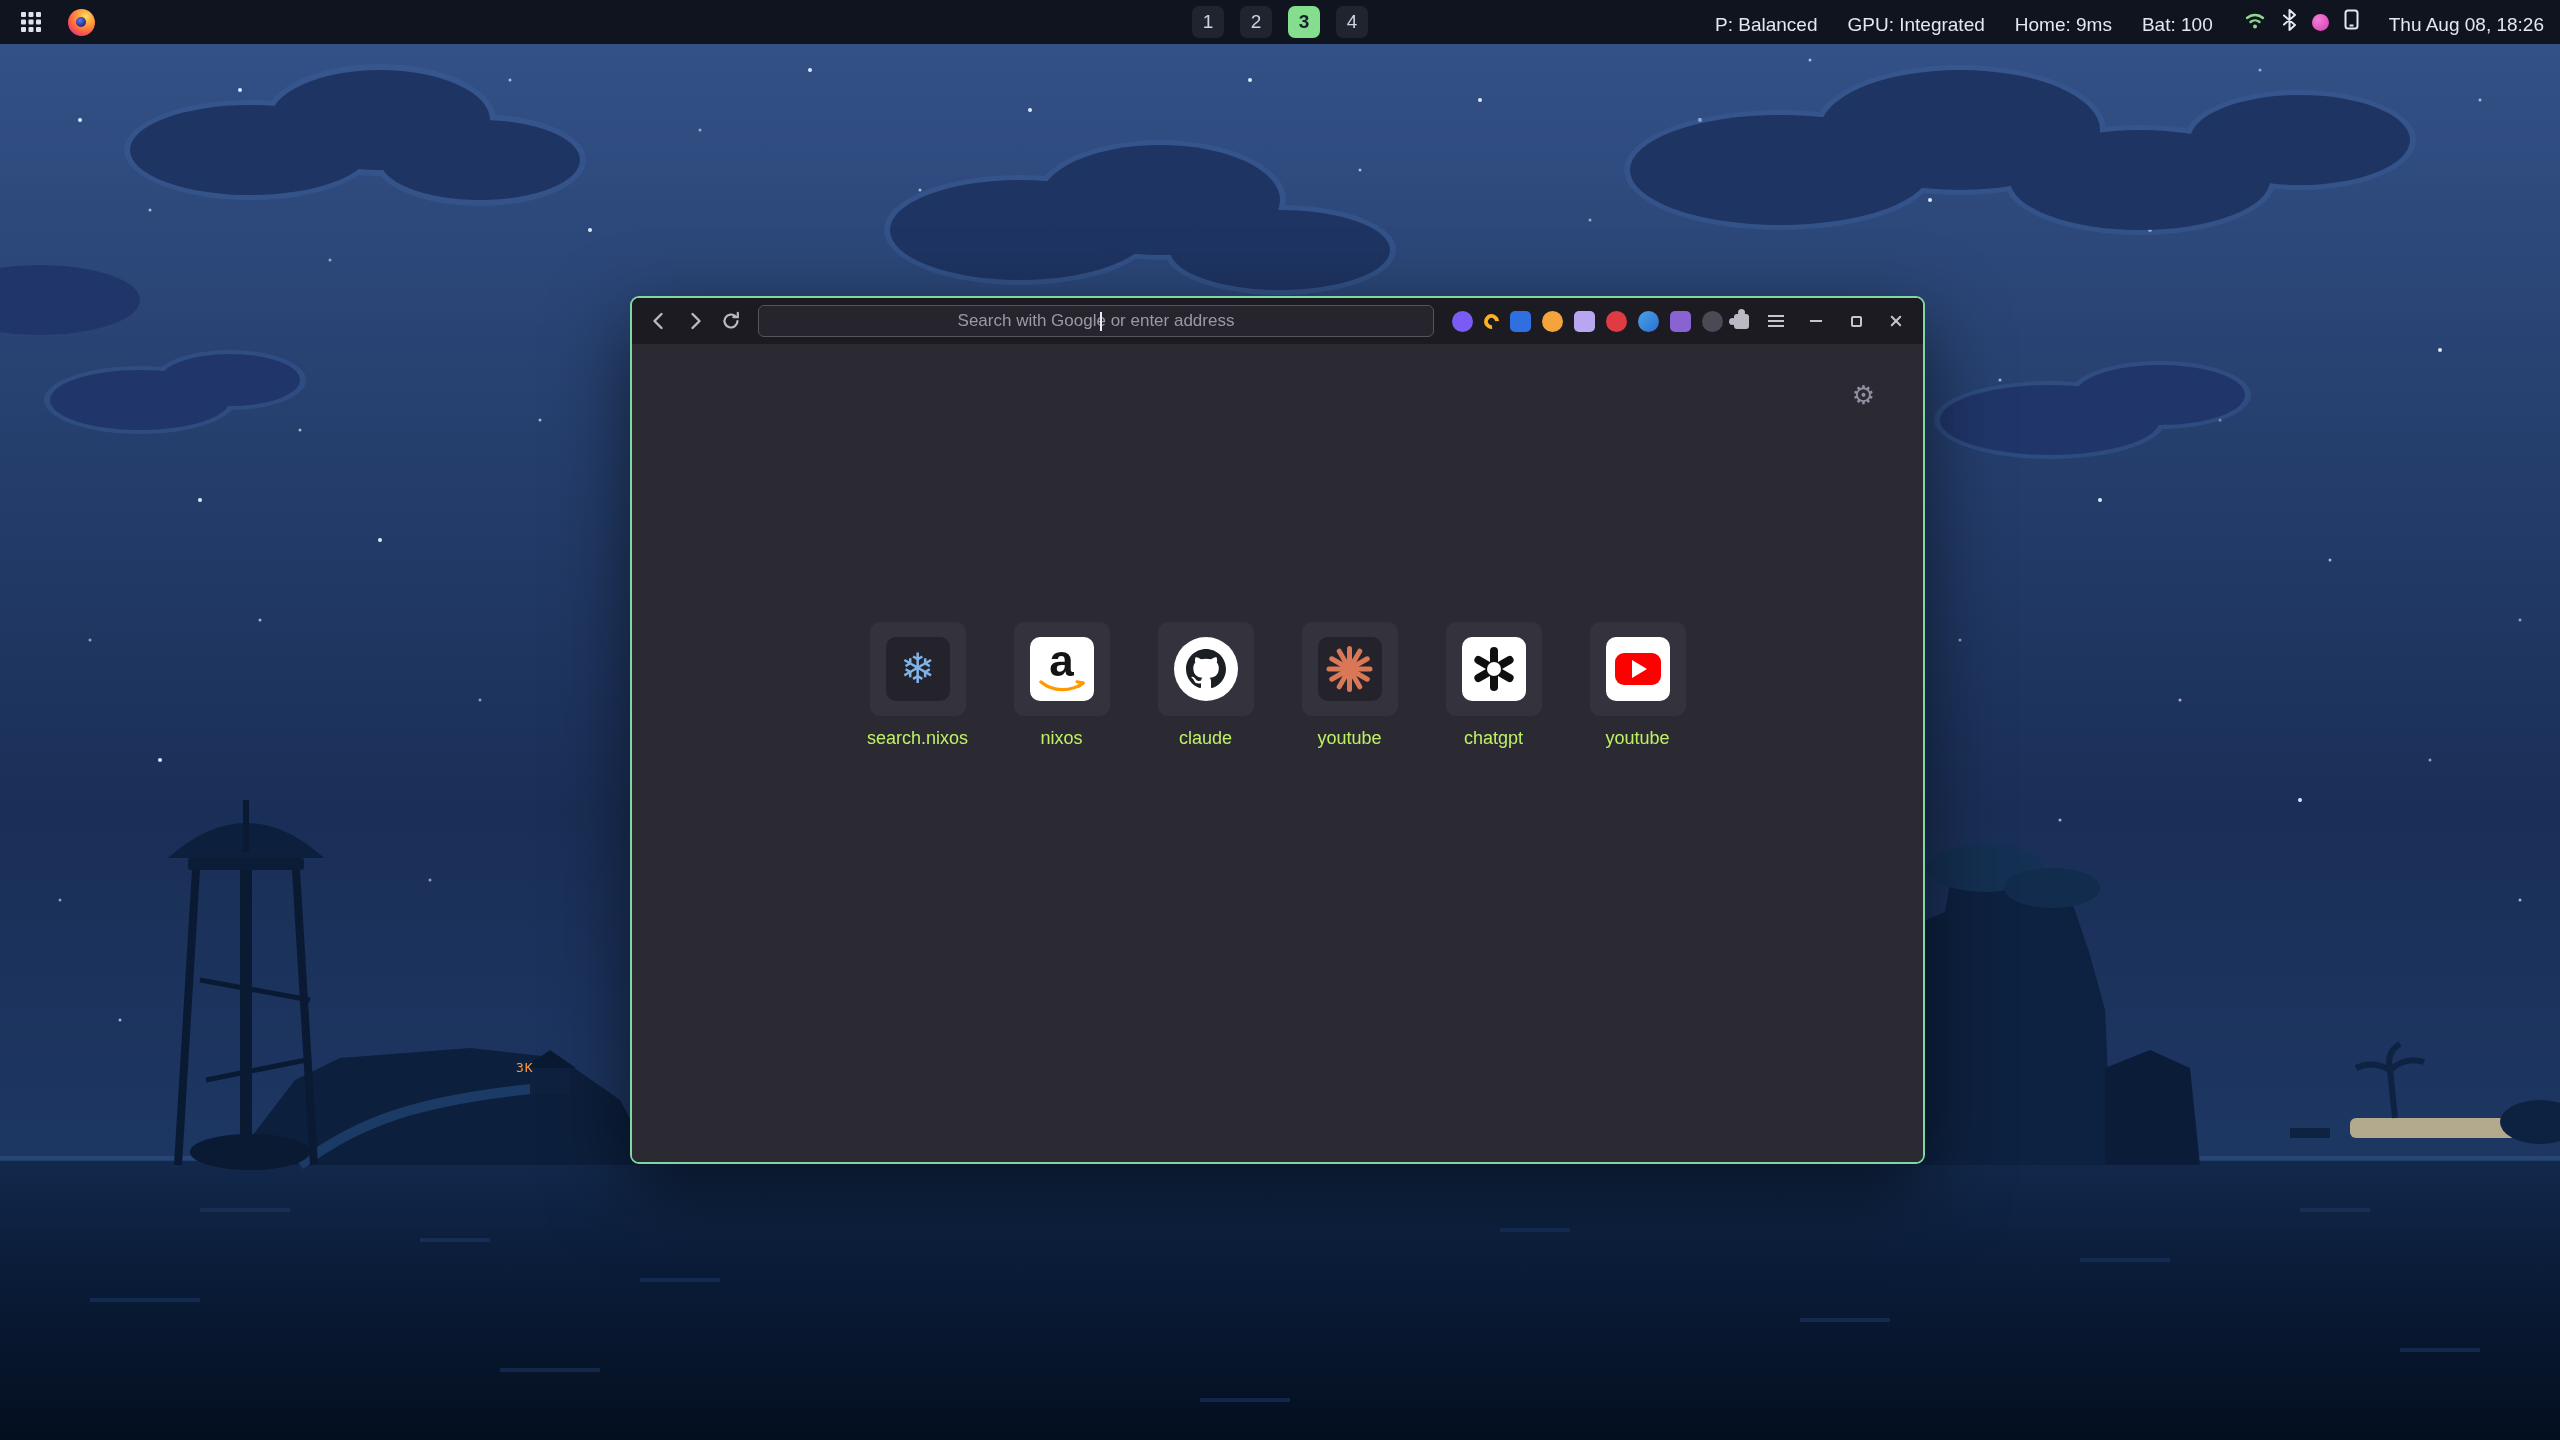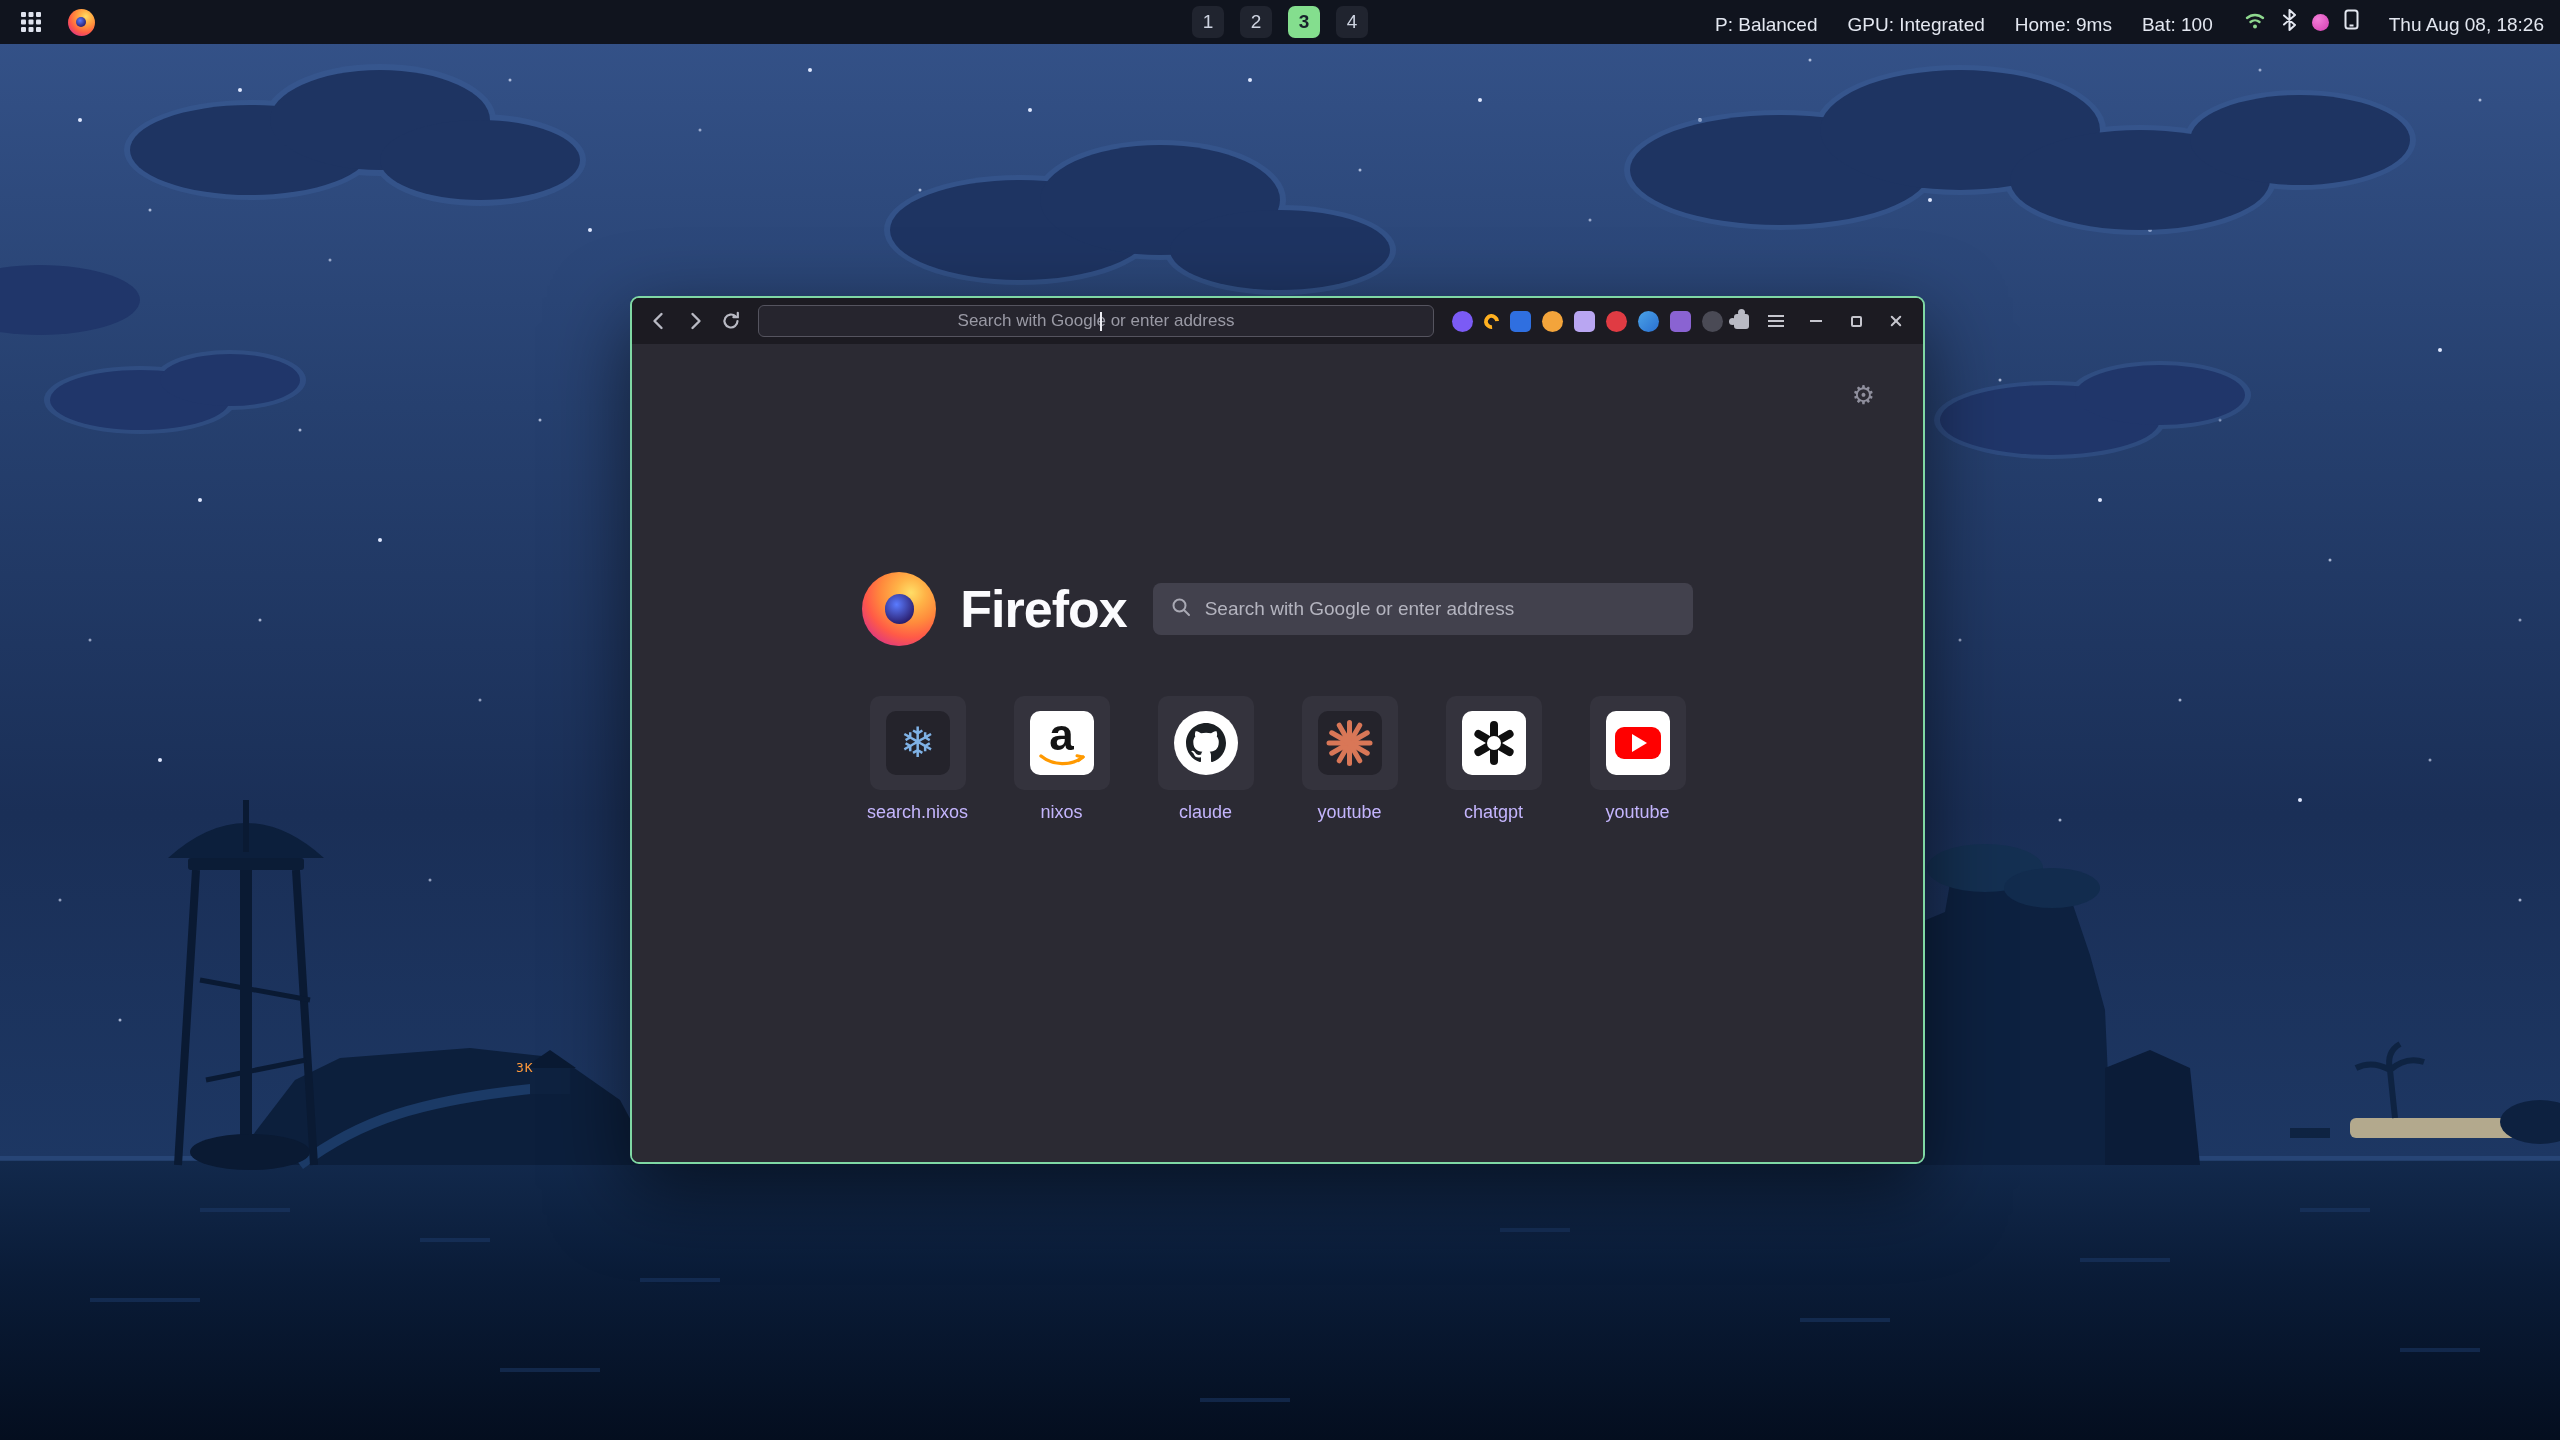--- a/index.html
+++ b/index.html
@@ -87,21 +87,21 @@
   .search input{flex:1;background:transparent;border:0;outline:0;color:#e6e6ea;font-size:19px;font-family:inherit;}
   .search input::placeholder{color:#b4b4bf;}
 
   .shortcuts{display:flex;gap:48px;margin-top:50px;}
   .tile{width:96px;display:flex;flex-direction:column;align-items:center;gap:12px;}
   .tile-card{width:96px;height:94px;background:#34333d;border-radius:10px;display:flex;align-items:center;justify-content:center;}
   .tile-inner{width:64px;height:64px;border-radius:10px;display:flex;align-items:center;justify-content:center;position:relative;}
   .white{background:#ffffff;}
   .darkin{background:#24232b;}
   .round{border-radius:50%;}
-  .tile-label{font-size:18px;color:#c4b5fd;text-align:center;}
+  .tile-label{font-size:18px;color:#bef264;text-align:center;}
 
   .nix-glyph{font-size:42px;color:#7fb2e6;line-height:1;}
   .amz{display:flex;flex-direction:column;align-items:center;}
   .amz-a{font-size:44px;font-weight:700;color:#141414;line-height:.9;margin-top:-4px;}
   .spokes{position:relative;width:46px;height:46px;}
   .spoke{position:absolute;left:50%;top:50%;border-radius:4px;}
   .claude .spoke{width:5px;height:46px;margin:-23px 0 0 -2.5px;background:#d97757;}
   .openai .spoke{width:8px;height:44px;margin:-22px 0 0 -4px;background:#0f0f0f;}
   .openai .hole{position:absolute;left:50%;top:50%;width:14px;height:14px;margin:-7px 0 0 -7px;border-radius:50%;background:#ffffff;}
   .r0{transform:rotate(0deg);} .r30{transform:rotate(30deg);} .r60{transform:rotate(60deg);}
@@ -381,33 +381,20 @@
           <span class="x"></span>
         </span>
     </div>
   </div>
 
 
   <div class="content">
     <span class="gear">⚙</span>
 
     <div class="newtab-inner">
-      <div class="hero">
-        <span class="fxlogo sz72"></span>
-        <span class="brand">Firefox</span>
-        <div class="search">
-          <span>
-            <svg width="20" height="20" viewBox="0 0 20 20" fill="none" stroke="#a9a9b4" stroke-width="2" stroke-linecap="round">
-                <circle cx="8.5" cy="8.5" r="6"></circle>
-                <path d="M13 13 L18 18"></path>
-              </svg>
-          </span>
-          <input value="" placeholder="Search with Google or enter address" style="">
-        </div>
-      </div>
 
       <div class="shortcuts">
 
         <div class="tile">
           <div class="tile-card">
               <div class="tile-inner darkin">
             <span class="nix-glyph">❄</span>
           </div>
             </div>
           <span class="tile-label">search.nixos</span>

